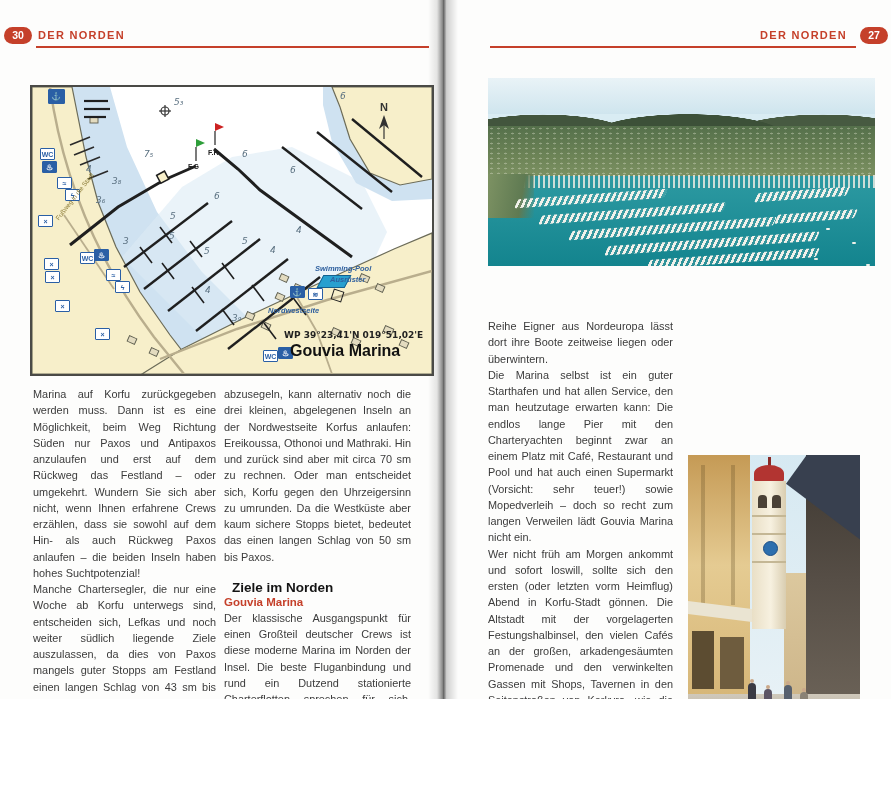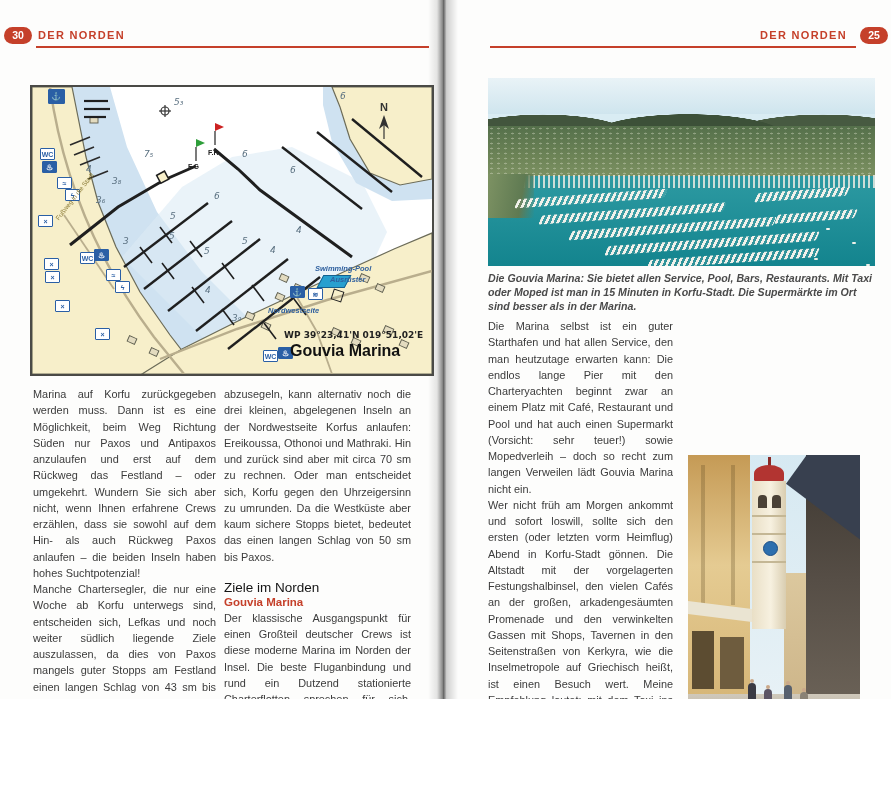--- a/index.html
+++ b/index.html
@@ -25,21 +25,21 @@
   .m-foot{font-size:6.5px;color:#8a7a35;transform:rotate(-52deg);transform-origin:left top;}
   .m-compass{font-size:11px;font-weight:bold;color:#333;}
   .micon{position:absolute;width:15px;height:12px;background:#fff;border:1.5px solid #2a5fa5;
     color:#2a5fa5;font-size:7px;font-weight:bold;text-align:center;line-height:12px;border-radius:1px;box-sizing:border-box;}
   .micon.blue{background:#2a5fa5;color:#fff;font-size:8px;}
   .pool-shape{position:absolute;width:26px;height:11px;background:#28a0cf;border:1px solid #14608e;transform:skewX(-28deg);}
   .sq-outline{position:absolute;width:9px;height:9px;border:1.5px solid #222;transform:rotate(18deg);}
   
   .col{position:absolute;overflow:hidden;}
   .col p{margin:0 0 0 0;text-align:justify;font-size:10.9px;line-height:16.25px;color:#3b3b3b;}
-  .h-sect{font-size:13.5px;font-weight:normal;color:#141414;margin:15px 0 1px;}
+  .h-sect{font-size:13.5px;font-weight:bold;color:#141414;margin:15px 8px 1px;}
   .h-red{font-size:11.5px;font-weight:bold;color:#c5402a;margin:0 0 2px;}
   .url{font-style:italic;}
   .caption{position:absolute;font-size:10.6px;font-style:italic;font-weight:bold;color:#4a4a4a;line-height:13.8px;}
   
   .photo1{position:absolute;left:488px;top:78px;width:387px;height:188px;overflow:hidden;background:#d9ecf3;}
   .p1-sky{position:absolute;left:0;top:0;right:0;height:36px;background:linear-gradient(#e9f3f7,#cfe5ee);}
   .p1-ridge{position:absolute;left:0;top:16px;right:0;height:40px;background:
     radial-gradient(ellipse 140px 32px at 55px 40px,#42553d 60%,transparent 61%),
     radial-gradient(ellipse 160px 36px at 200px 42px,#3c5038 60%,transparent 61%),
     radial-gradient(ellipse 150px 32px at 335px 40px,#475a41 60%,transparent 61%);}
@@ -80,21 +80,21 @@
 </head>
 <body>
 
 <div class="spread">
 
   <div class="badge" style="left:4px;top:27px;">30</div>
   <div class="hdr-title" style="left:38px;">DER NORDEN</div>
   <div class="hdr-rule" style="left:36px;width:393px;"></div>
 
   <div class="hdr-title" style="right:44px;">DER NORDEN</div>
-  <div class="badge" style="right:3px;top:27px;">25</div>
+  <div class="badge" style="right:3px;top:27px;">27</div>
   <div class="hdr-rule" style="left:490px;width:366px;"></div>
 
   <div class="spine"></div>
 
   <div class="map">
     <svg width="400" height="287" viewBox="0 0 400 287">
 
       <polygon points="40,0 78,0 95,60 125,125 170,185 225,240 280,287 160,287 118,235 88,180 62,110 48,50" fill="#cfe2f1"></polygon>
       <polygon points="90,170 150,100 200,70 260,60 330,95 355,145 325,210 260,250 170,250" fill="#dcebf5" opacity="0.6"></polygon>
       <polygon points="300,0 308,22 318,52 338,86 368,98 400,92 400,112 360,114 324,96 300,55 291,18 291,0" fill="#cfe2f1"></polygon>
@@ -256,23 +256,23 @@
     <div class="p1-shore"></div>
     <div class="dock" style="left:28px;top:116px;width:150px;"></div>
     <div class="dock" style="left:52px;top:131px;width:185px;"></div>
     <div class="dock" style="left:82px;top:146px;width:205px;"></div>
     <div class="dock" style="left:118px;top:161px;width:212px;"></div>
     <div class="dock" style="left:160px;top:176px;width:170px;"></div>
     <div class="dock" style="left:268px;top:112px;width:92px;"></div>
     <div class="dock" style="left:288px;top:134px;width:80px;"></div>
     <div class="boat" style="left:338px;top:150px;"></div>
   </div>
-  <div class="caption" style="left:488px;top:272px;width:387px;">Die Gouvia Marina: Sie bietet allen Service, Pool, Bars, Restaurants. Mit Taxi oder Moped ist man in 15 Minuten in Korfu-Stadt. Die Supermärkte im Ort sind besser als in der Marina.</div>
 
   <div class="col" style="left:488px;top:318px;width:185px;height:460px;">
+    <p>Reihe Eigner aus Nordeuropa lässt dort ihre Boote zeitweise liegen oder überwintern.</p>
     <p>Die Marina selbst ist ein guter Starthafen und hat allen Service, den man heutzutage erwarten kann: Die endlos lange Pier mit den Charteryachten beginnt zwar an einem Platz mit Café, Restaurant und Pool und hat auch einen Supermarkt (Vorsicht: sehr teuer!) sowie Mopedverleih – doch so recht zum langen Verweilen lädt Gouvia Marina nicht ein.</p>
     <p>Wer nicht früh am Morgen ankommt und sofort loswill, sollte sich den ersten (oder letzten vorm Heimflug) Abend in Korfu-Stadt gönnen. Die Altstadt mit der vorgelagerten Festungshalbinsel, den vielen Cafés an der großen, arkadengesäumten Promenade und den verwinkelten Gassen mit Shops, Tavernen in den Seitenstraßen von Kerkyra, wie die Inselmetropole auf Griechisch heißt, ist einen Besuch wert. Meine Empfehlung lautet: mit dem Taxi ins Zentrum fahren, was nicht viel mehr als 30 € pro Tour kostet.</p>
 
   </div>
 
   <div class="photo2">
     <div class="p2-left"></div>
     <div class="p2-left-win"></div>
     <div class="p2-awn-l"></div>
     <div class="p2-shop1"></div>

